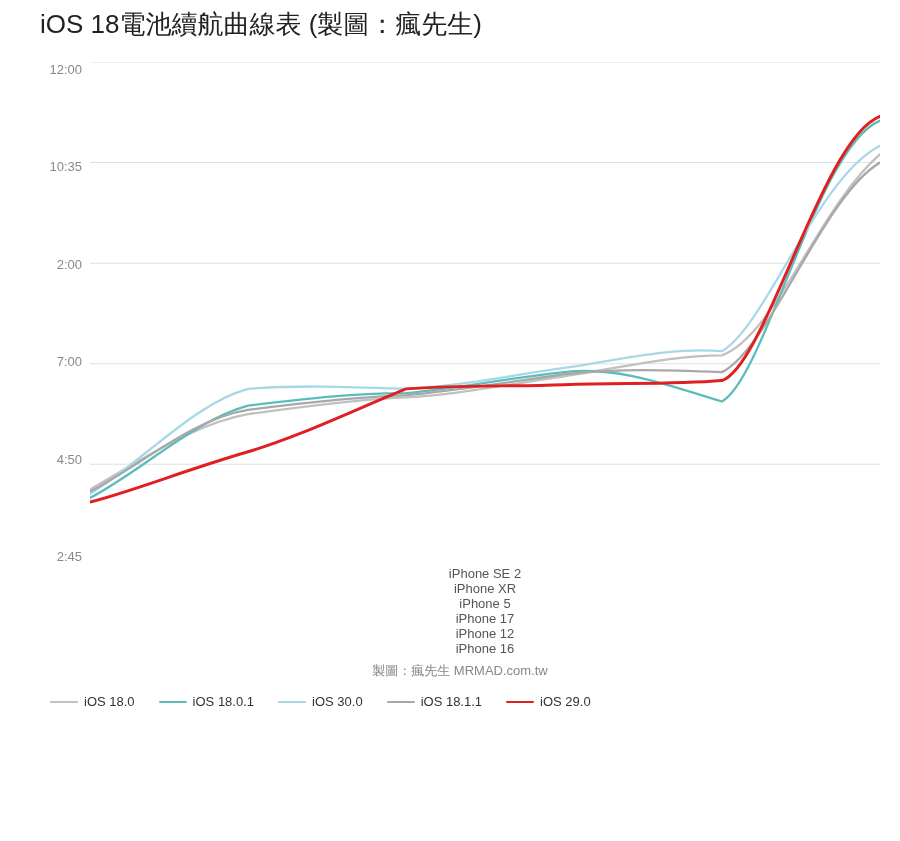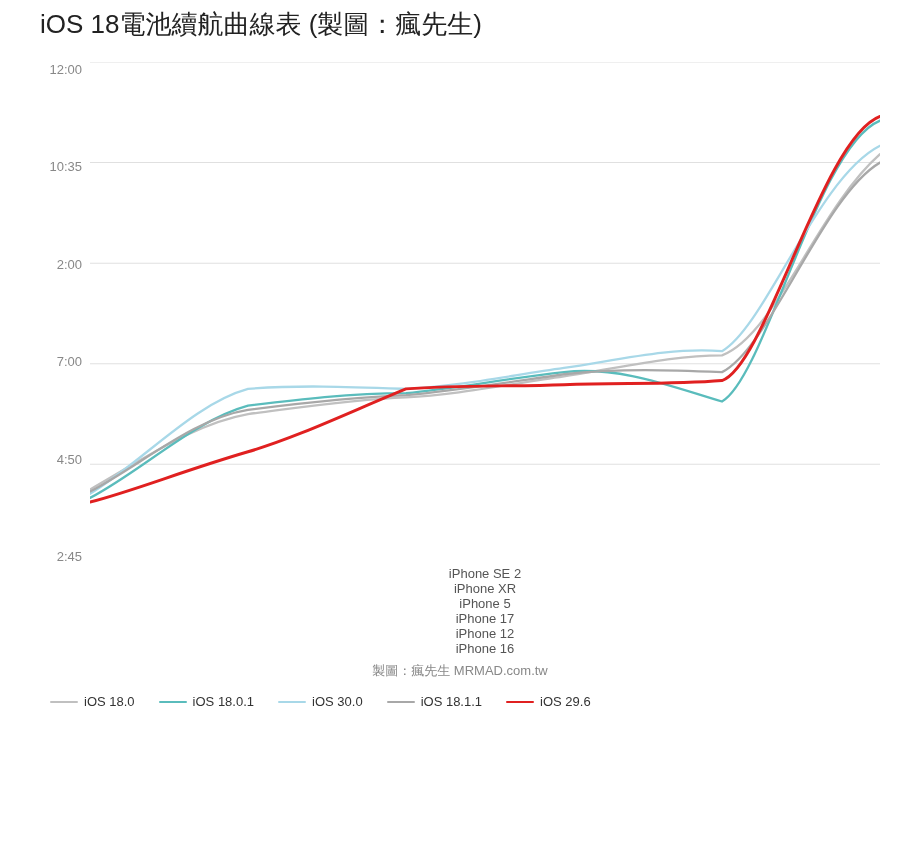--- a/index.html
+++ b/index.html
@@ -158,16 +158,16 @@
     <div class="legend-item">
       <div class="legend-line" style="background:#a8d8e8;"></div>
       <span>iOS 30.0</span>
     </div>
     <div class="legend-item">
       <div class="legend-line" style="background:#a8a8a8;"></div>
       <span>iOS 18.1.1</span>
     </div>
     <div class="legend-item">
       <div class="legend-line" style="background:#e02020;"></div>
-      <span>iOS 29.6</span>
+      <span>iOS 29.0</span>
     </div>
   </div>
 </div>
 
 </body></html>

